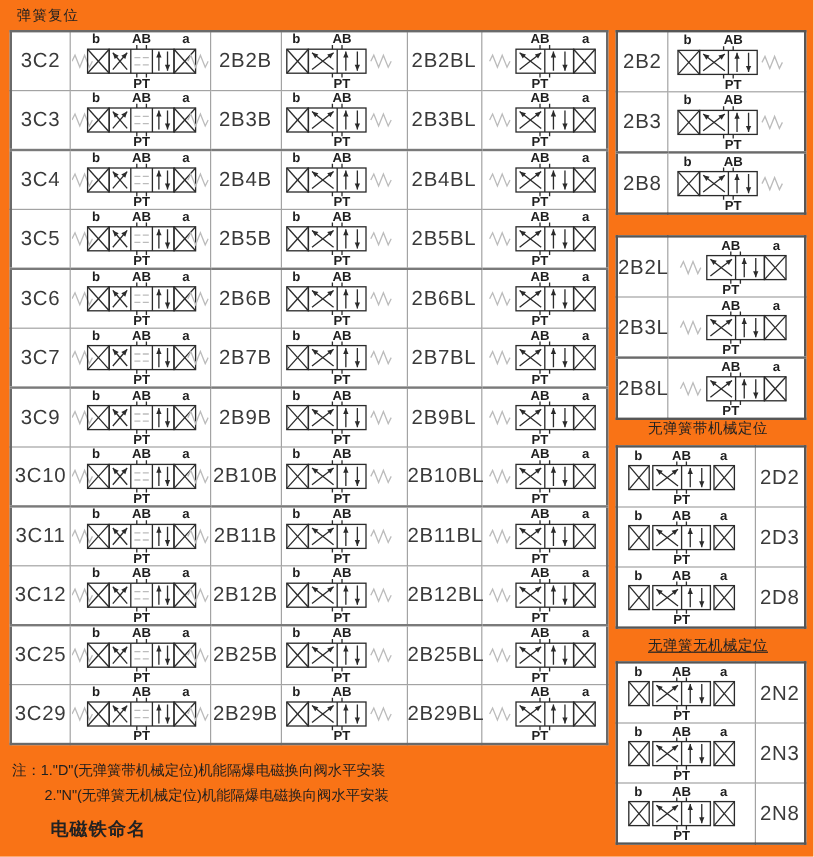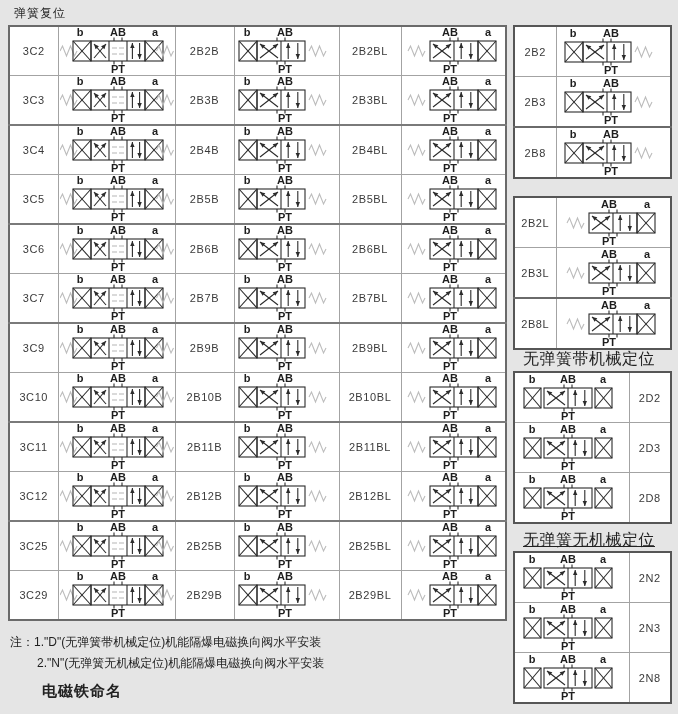--- a/index.html
+++ b/index.html
@@ -1,30 +1,30 @@
 <!DOCTYPE html>
 <html><head>
 <meta charset="utf-8">
 <style>
   html,body{margin:0;padding:0;background:#fff;}
-  .page{position:relative;width:678px;height:714px;background:#e5e5e5;overflow:hidden;
+  .page{position:relative;width:678px;height:714px;background:#f97316;overflow:hidden;
         font-family:"Liberation Sans","DejaVu Sans",sans-serif;color:#222;}
   .top-title{position:absolute;left:14px;top:5px;font-size:12px;letter-spacing:1px;}
   table{border-collapse:collapse;table-layout:fixed;background:#fff;}
   td{padding:0;text-align:center;vertical-align:middle;}
   .main{position:absolute;left:8px;top:25px;width:497px;border:2px solid #6a6a6a;}
   .main td{border:1px solid #a3a3a3;height:47.5px;}
   .main tr.grp td{border-top:2px solid #7a7a7a;}
   .rt{position:absolute;left:513px;width:157px;border:2px solid #565656;}
   .rt td{border:1px solid #a3a3a3;height:49px;}
   .rt tr.sep td{border-top:2px solid #6a6a6a;}
   #rt1{top:25px;} #rt2{top:196px;} #rt3{top:371px;} #rt4{top:551px;}
-  .sec-title{position:absolute;left:523px;font-size:16px;letter-spacing:.5px;}
+  .sec-title{position:absolute;left:540px;font-size:12px;letter-spacing:.5px;}
   #mech-title{top:349px;} #nomech-title{top:530px;text-decoration:underline;}
-  .code{font-size:11px;color:#3a3a3a;letter-spacing:.6px;}
+  .code{font-size:17px;color:#3a3a3a;letter-spacing:.6px;}
   .notes{position:absolute;left:10px;top:632px;font-size:12px;line-height:21px;color:#1f1f1f;}
   .notes .l2{margin-left:27px;}
   .bottom-title{position:absolute;left:20px;top:682px;font-size:15px;font-weight:bold;letter-spacing:1px;padding-left:22px;}
   svg{display:block;margin:0 auto;}
   .k{stroke:#2b2b2b;stroke-width:1.1;fill:none;}
   .f{stroke:#bcbcbc;stroke-width:1.1;fill:none;}
   .hd{fill:#2b2b2b;stroke:none;}
   .lbl{font-family:"Liberation Sans","DejaVu Sans",sans-serif;font-size:11px;font-weight:bold;fill:#1e1e1e;}
 </style>
 </head>

